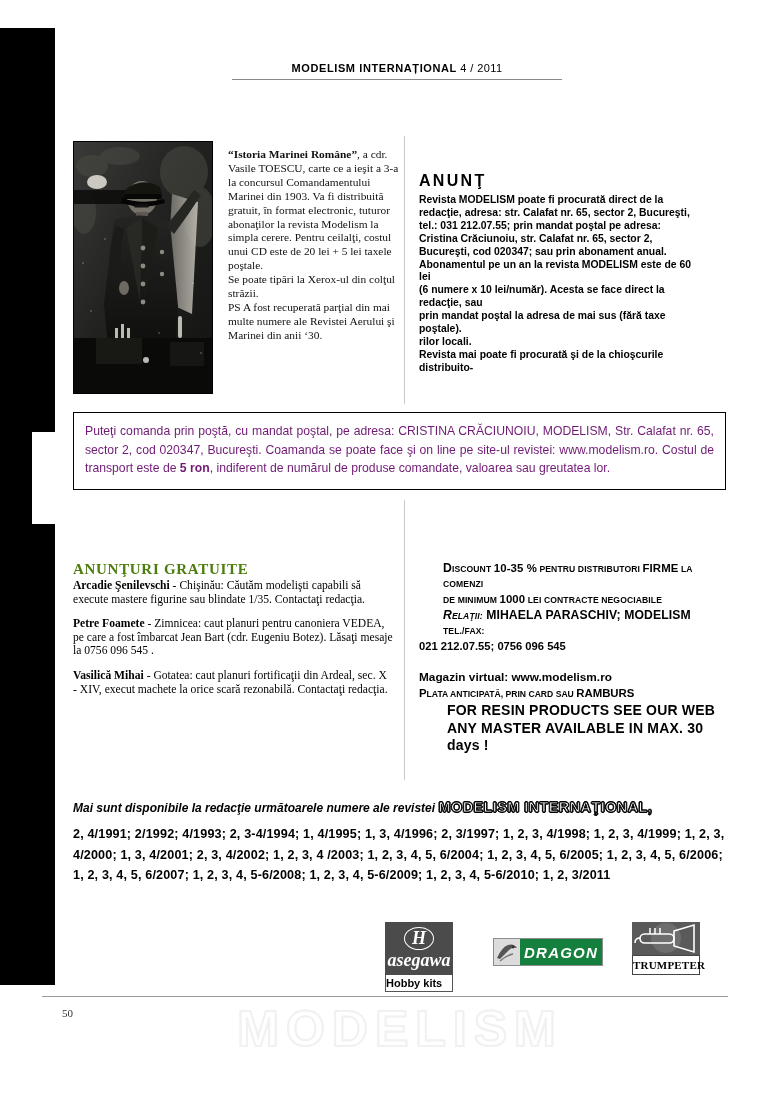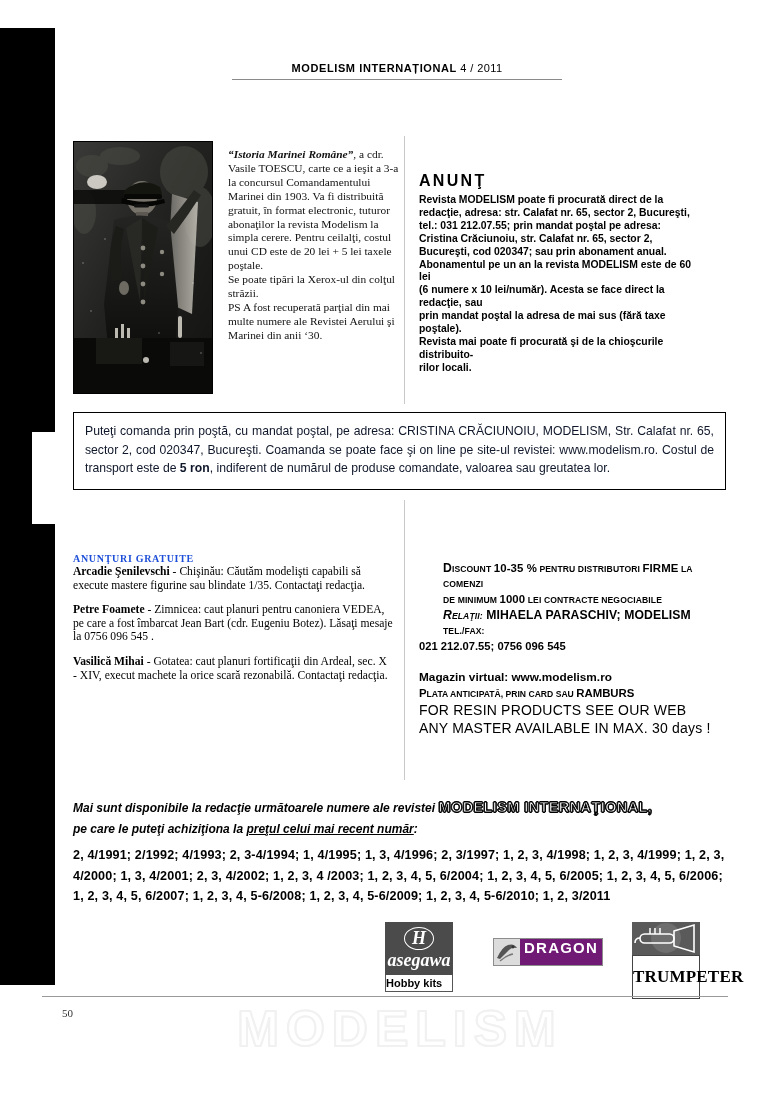--- a/index.html
+++ b/index.html
@@ -49,21 +49,21 @@
     border:1px solid #000;
     box-sizing:border-box;
   }
   #photo svg{display:block;}
 
   #caption{
     position:absolute;left:228px;top:148px;width:172px;
     font-family:"Liberation Serif", serif;
     font-size:11.4px;line-height:13.9px;color:#111;
   }
-  #caption .ital{font-style:italic;font-weight:bold;}
+  #caption .ital{font-weight:bold;}
 
   #anunt-block{
     position:absolute;left:419px;top:172px;width:285px;
   }
   #anunt-title{
     font-family:"Liberation Sans", sans-serif;
     font-weight:bold;font-size:16px;letter-spacing:2.3px;
     color:#000;margin-bottom:4px;
   }
   #anunt-body{
@@ -76,31 +76,31 @@
   #order-box{
     position:absolute;left:73px;top:412px;width:653px;
     border:1px solid #000;
     box-sizing:border-box;
     padding:9px 11px 11px 11px;
     background:#fff;
   }
   #order-box p{
     margin:0;
     font-family:"Liberation Sans", sans-serif;
-    font-size:12.2px;line-height:18.5px;color:#0f172a;
+    font-size:12.2px;line-height:18.5px;color:#701a75;
     text-align:justify;
   }
   #order-box b{font-weight:bold;}
 
   
   #ads-col{position:absolute;left:73px;top:553px;width:320px;}
   #ads-title{
     font-family:"Liberation Serif", serif;
-    font-weight:bold;font-size:10px;letter-spacing:.7px;
-    margin-bottom:1px;color:#1d4ed8;
+    font-weight:bold;font-size:15px;letter-spacing:.7px;
+    margin-bottom:1px;color:#4d7c0f;margin-top:8px;
   }
   .ad-item{
     font-family:"Liberation Serif", serif;
     font-size:11.6px;line-height:13.6px;color:#000;
     margin-bottom:11px;
   }
   .ad-item b{font-weight:bold;}
 
   
   #disc-col{position:absolute;left:419px;top:561px;width:300px;
@@ -112,21 +112,21 @@
   }
   .sc .big{font-size:11.4px;}
   .sc .bigger{font-size:12.2px;}
   .sc .ital{font-style:italic;}
   #disc-phone{font-size:11.2px;line-height:14px;font-weight:bold;}
   #disc-plata{font-size:8.6px;line-height:16px;font-weight:bold;}
   #disc-plata .big{font-size:11.4px;}
   #magazin{
     margin-top:16px;font-size:11.8px;line-height:16px;font-weight:bold;
   }
-  #resin1,#resin2{font-size:14px;line-height:17.5px;font-weight:normal;letter-spacing:.2px;}
+  #resin1,#resin2{font-size:14px;line-height:17.5px;font-weight:bold;letter-spacing:.2px;margin-left:28px;}
 
   
   #avail{position:absolute;left:73px;top:797px;width:655px;}
   .avail-line{
     font-family:"Liberation Sans", sans-serif;
     font-style:italic;font-weight:bold;
     font-size:12px;line-height:21px;color:#000;
   }
   .avail-line .outline{
     font-style:normal;
@@ -162,38 +162,38 @@
     display:inline-block;border:1.6px solid #fff;border-radius:50%;
     padding:0px 7px;
   }
   .hl-bot{
     background:#ffffff;color:#000;text-align:left;
     border:1.6px solid #555;border-top:none;
     font-family:"Liberation Sans", sans-serif;
     font-weight:bold;font-size:11px;padding:2px 0 2px 0;
   }
   #dragon-box{
-    background:#701a75;border:1.5px solid #8d8d8d;
-    display:flex;align-items:flex-start;height:26px;
+    background:#15803d;border:1.5px solid #8d8d8d;
+    display:flex;align-items:center;height:26px;font-style:italic;
   }
   #dragon-art{width:26px;height:100%;background:#dcdcdc;}
   #dragon-word{
     flex:1;color:#fff;text-align:center;
     font-family:"Liberation Sans", sans-serif;
     font-weight:bold;font-size:15px;letter-spacing:1.2px;
   }
   #tr-top{
     background:#555;height:33px;position:relative;overflow:hidden;
   }
   #tr-bot{
     background:#fff;color:#000;text-align:center;
     border:1.7px solid #444;
     font-family:"Liberation Serif", serif;
-    font-weight:bold;font-size:17px;letter-spacing:.2px;
-    padding:11px 0;
+    font-weight:bold;font-size:11px;letter-spacing:.2px;
+    padding:3px 0;
   }
 
   
   #foot-rule{
     position:absolute;left:42px;top:996px;width:686px;height:1px;
     background:#9a9a9a;
   }
   #folio{
     position:absolute;left:62px;top:1007px;
     font-family:"Liberation Serif", serif;
@@ -324,22 +324,22 @@
   <div id="anunt-title">ANUNŢ</div>
   <div id="anunt-body">
     <div>Revista MODELISM poate fi procurată direct de la</div>
     <div>redacţie, adresa: str. Calafat nr. 65, sector 2, Bucureşti,</div>
     <div>tel.: 031 212.07.55; prin mandat poştal pe adresa:</div>
     <div>Cristina Crăciunoiu, str. Calafat nr. 65, sector 2,</div>
     <div>Bucureşti, cod 020347; sau prin abonament anual.</div>
     <div>Abonamentul pe un an la revista MODELISM este de 60 lei</div>
     <div>(6 numere x 10 lei/număr). Acesta se face direct la redacţie, sau</div>
     <div>prin mandat poştal la adresa de mai sus (fără taxe poştale).</div>
+    <div>rilor locali.</div>
     <div>Revista mai poate fi procurată şi  de la chioşcurile distribuito-</div>
-    <div>rilor locali.</div>
   </div>
 </div>
 
 <div id="order-box">
   <p><span>Puteţi comanda prin poştă, cu mandat poştal, pe adresa: CRISTINA CRĂCIUNOIU, MODELISM, Str. Calafat nr. 65, sector 2, cod 020347, Bucureşti. Coamanda se poate face şi on line pe site-ul revistei: www.modelism.ro. Costul de transport este de </span><b>5 ron</b><span>, indiferent de numărul de produse comandate, valoarea sau greutatea lor.</span></p>
 </div>
 
 <div id="ads-col">
   <div id="ads-title">ANUNŢURI GRATUITE</div>
 
@@ -365,21 +365,20 @@
 
   <div id="magazin">Magazin virtual: www.modelism.ro</div>
 
   <div id="disc-plata"><span class="big">P</span><span>LATA ANTICIPATĂ, PRIN CARD SAU </span><span class="big">RAMBURS</span></div>
   <div id="resin1">FOR RESIN PRODUCTS SEE OUR WEB</div>
   <div id="resin2">ANY MASTER AVAILABLE IN MAX. 30 days !</div>
 </div>
 
 <div id="avail">
   <div class="avail-line"><span>Mai sunt disponibile la redacţie următoarele numere ale revistei </span><span class="outline">MODELISM  INTERNAŢIONAL,</span></div>
-  <div class="avail-line"><span>pe care le puteţi achiziţiona la </span><u>preţul celui mai recent număr</u><span>:</span></div>
   <div id="issues">2, 4/1991; 2/1992; 4/1993; 2, 3-4/1994; 1, 4/1995; 1, 3, 4/1996; 2, 3/1997; 1, 2, 3, 4/1998; 1, 2, 3, 4/1999; 1, 2, 3, 4/2000; 1, 3, 4/2001; 2, 3, 4/2002; 1, 2, 3, 4 /2003; 1, 2, 3, 4, 5, 6/2004; 1, 2, 3, 4, 5, 6/2005; 1, 2, 3, 4, 5, 6/2006; 1, 2, 3, 4, 5, 6/2007; 1, 2, 3, 4, 5-6/2008; 1, 2, 3, 4, 5-6/2009; 1, 2, 3, 4, 5-6/2010; 1, 2, 3/2011</div>
 </div>
 
 <div id="logos">
 
   <div class="logo" id="logo-hasegawa">
     <div class="hl-top"><span class="oval">H</span><span>asegawa</span></div>
     <div class="hl-bot">Hobby kits</div>
   </div>
 

